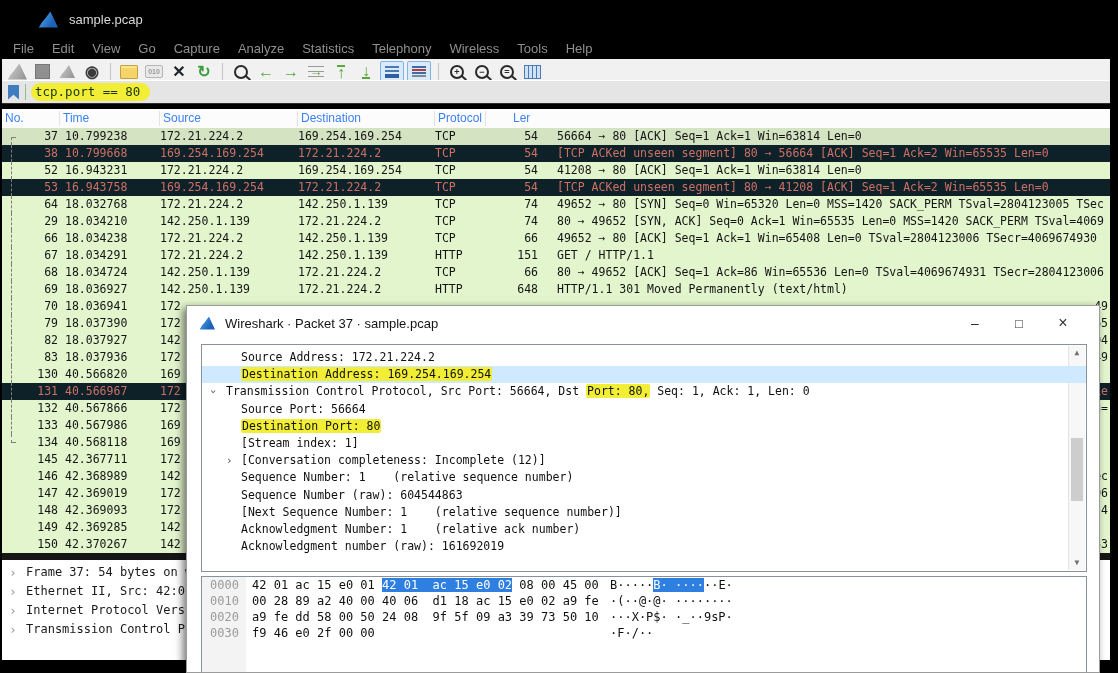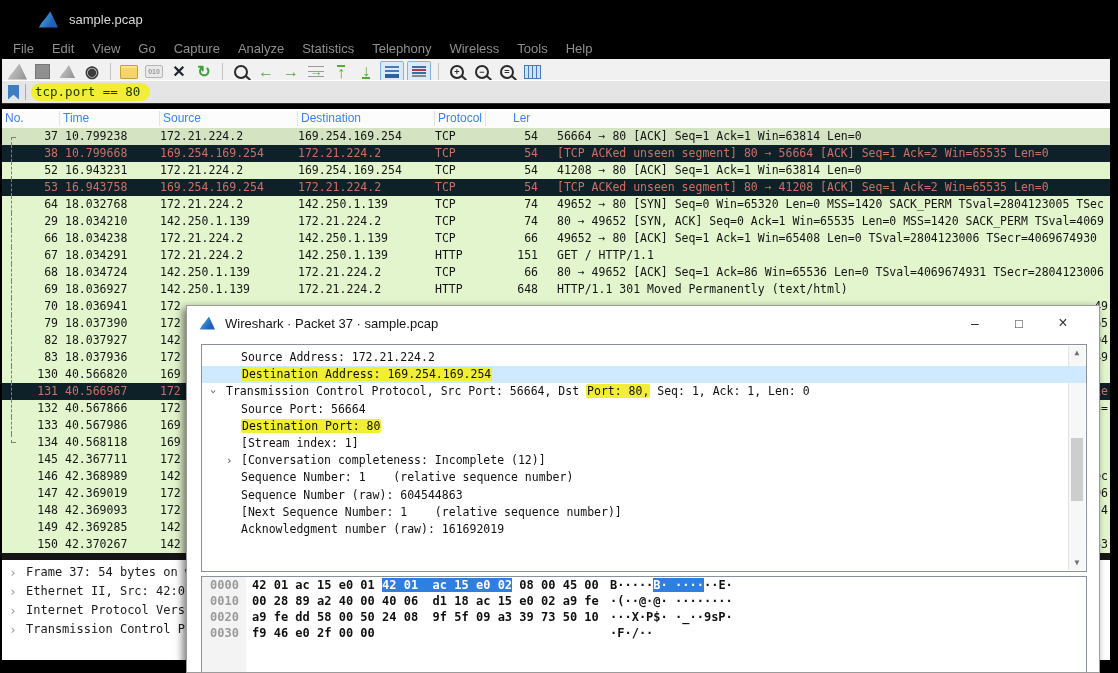--- a/index.html
+++ b/index.html
@@ -107,21 +107,21 @@
   .t-arrow.exp{transform:rotate(90deg);}
   .hl{background:#f2ee35;border-radius:2px;padding:0 1px;}
   .vsb{position:absolute;top:1px;right:1px;bottom:1px;width:16px;background:#f7f7f7;border-left:1px solid #e3e3e3;}
   .vsb .up,.vsb .dn{position:absolute;left:0;right:0;text-align:center;color:#707070;font-size:8px;height:14px;line-height:14px;}
   .vsb .up{top:0;}.vsb .dn{bottom:0;}
   .vsb .thumb{position:absolute;left:2px;right:2px;top:92px;height:63px;background:#cdcdcd;}
 
   .hex-pane{position:absolute;left:14px;top:270px;width:886px;height:120px;border:1px solid #8a9199;
             background:#fff;box-sizing:border-box;font-size:12px;}
   .hex-gutter{position:absolute;left:0;top:0;bottom:0;width:44px;background:#f3f3f3;}
-  .hexrow{position:relative;height:16px;line-height:16px;white-space:pre;font-weight:bold;}
+  .hexrow{position:relative;height:16px;line-height:16px;white-space:pre;}
   .hexrow:first-child{margin-top:5px;}
   .h-off{position:absolute;left:8px;color:#9a9a9a;}
   .h-hex{position:absolute;left:50px;color:#101010;}
   .h-ascii{position:absolute;left:408px;color:#101010;}
   .bsel{background:#2f7fe0;color:#fff;}
 </style>
 </head>
 <body>
 
 <div class="titlebar">
@@ -500,20 +500,21 @@
   <div class="trow"><span class="t-ind1">Source Address: 172.21.224.2</span></div>
       <div class="trow selrow"><span class="t-ind1"><span class="hl">Destination Address: 169.254.169.254</span></span></div>
       <div class="trow"><span class="t-ind0">Transmission Control Protocol, Src Port: 56664, Dst <span class="hl">Port: 80,</span> Seq: 1, Ack: 1, Len: 0</span><span class="t-arrow exp" style="left: 8px;">›</span></div>
       <div class="trow"><span class="t-ind1">Source Port: 56664</span></div>
       <div class="trow"><span class="t-ind1"><span class="hl">Destination Port: 80</span></span></div>
       <div class="trow"><span class="t-ind1">[Stream index: 1]</span></div>
       <div class="trow"><span class="t-ind1">[Conversation completeness: Incomplete (12)]</span><span class="t-arrow" style="left: 24px;">›</span></div>
       <div class="trow"><span class="t-ind1">Sequence Number: 1    (relative sequence number)</span></div>
       <div class="trow"><span class="t-ind1">Sequence Number (raw): 604544863</span></div>
       <div class="trow"><span class="t-ind1">[Next Sequence Number: 1    (relative sequence number)]</span></div>
+      <div class="trow"><span class="t-ind1">Acknowledgment Number: 1    (relative ack number)</span></div>
       <div class="trow"><span class="t-ind1">Acknowledgment number (raw): 161692019</span></div>
     </div>
 
   <div class="hex-pane mono" id="hexpane">
     <div class="hex-gutter"></div>
   <div class="hexrow"><span class="h-off">0000</span><span class="h-hex">42 01 ac 15 e0 01 <span class="bsel">42 01  ac 15 e0 02</span> 08 00 45 00</span><span class="h-ascii">B·····<span class="bsel">B· ····</span>··E·</span></div>
       <div class="hexrow"><span class="h-off">0010</span><span class="h-hex">00 28 89 a2 40 00 40 06  d1 18 ac 15 e0 02 a9 fe</span><span class="h-ascii">·(··@·@· ········</span></div>
       <div class="hexrow"><span class="h-off">0020</span><span class="h-hex">a9 fe dd 58 00 50 24 08  9f 5f 09 a3 39 73 50 10</span><span class="h-ascii">···X·P$· ·_··9sP·</span></div>
       <div class="hexrow"><span class="h-off">0030</span><span class="h-hex">f9 46 e0 2f 00 00</span><span class="h-ascii">·F·/··</span></div>
     </div>

